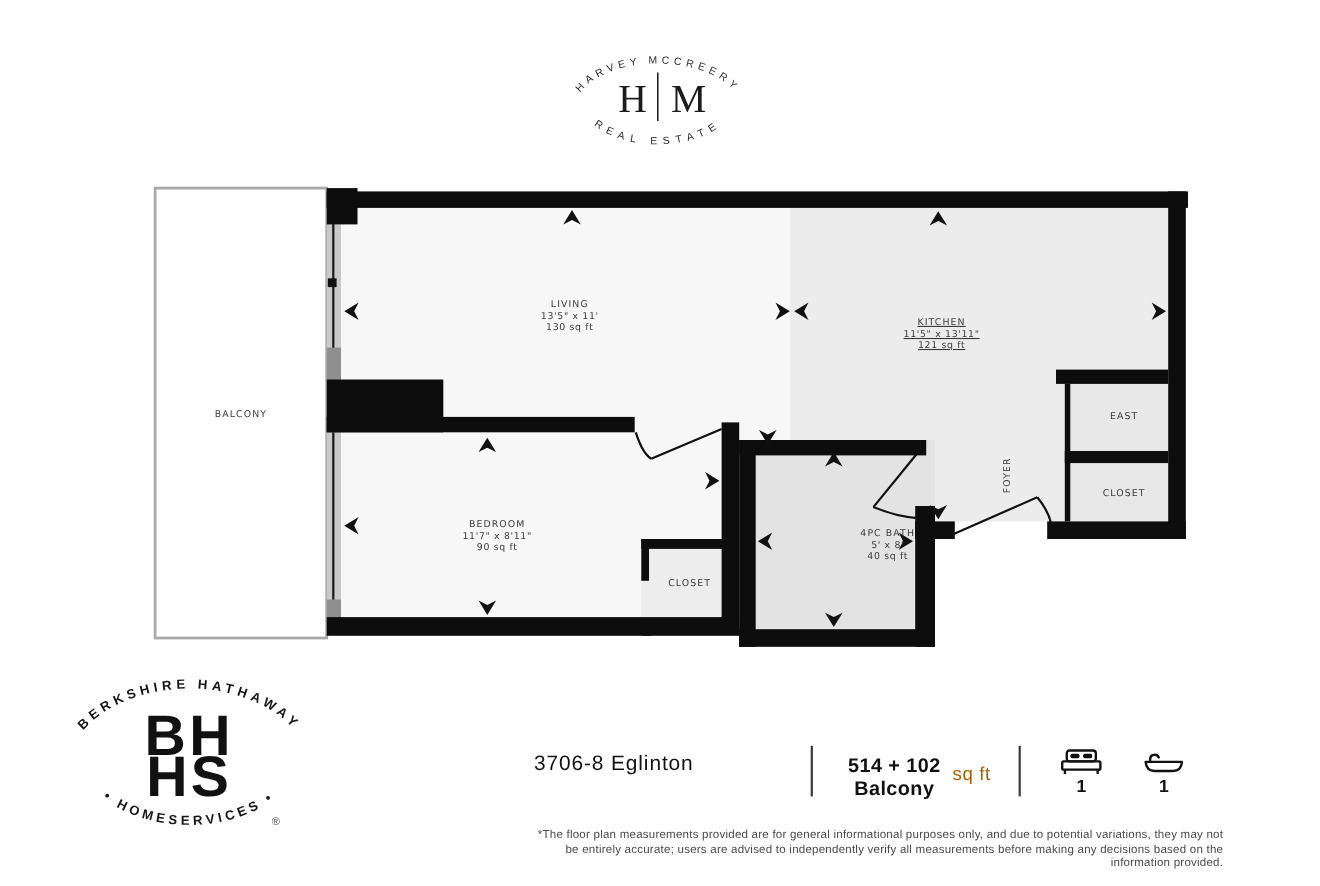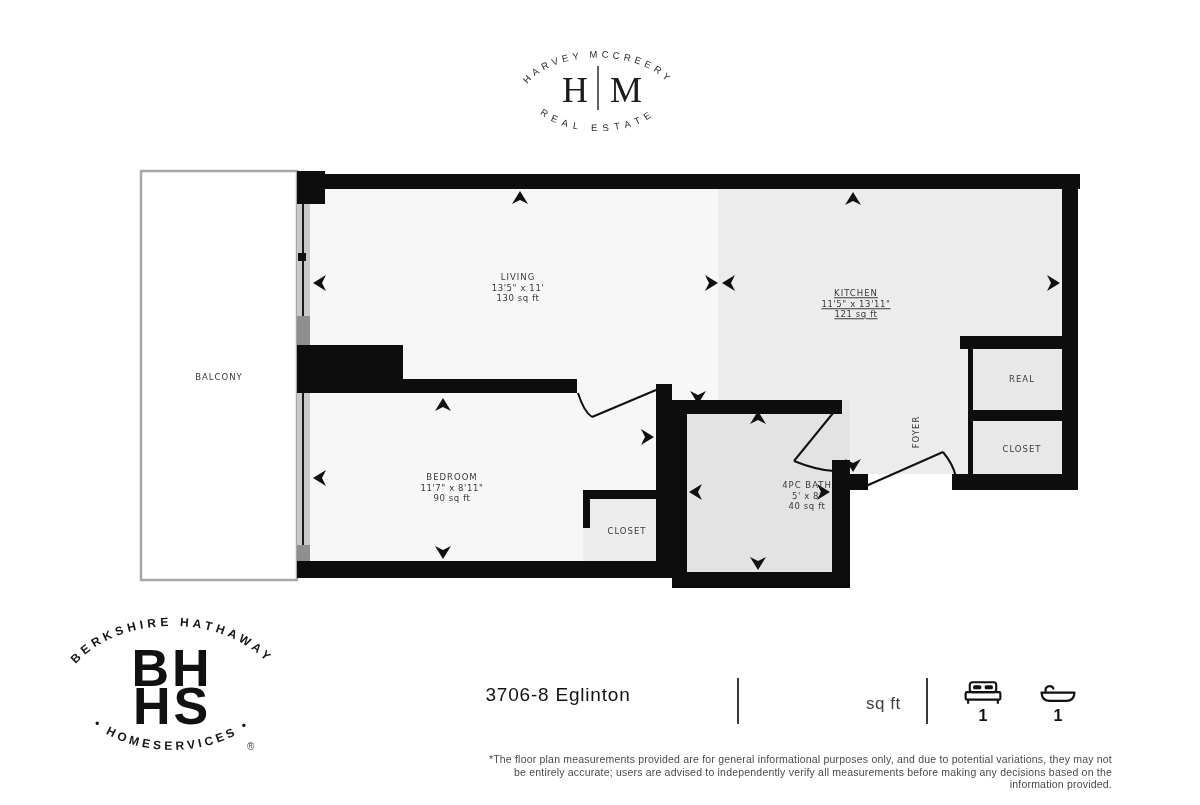--- a/index.html
+++ b/index.html
@@ -12,21 +12,21 @@
       font-size:8.5px;line-height:10.5px;color:#3a3a3a;text-align:center;
       letter-spacing:.6px;white-space:nowrap;}
   .rl .nm{letter-spacing:1px;}
   .rl-rot{transform:translate(-50%,-50%) rotate(-90deg);}
   
   .address{position:absolute;left:398px;top:684px;width:320px;text-align:center;
            font-weight:normal;font-size:19px;line-height:22px;letter-spacing:.8px;color:#111;}
   .vdiv{position:absolute;width:2px;height:46px;top:678px;background:#3a3a3a;}
   .areaBlk{position:absolute;left:752px;top:686px;width:122px;text-align:center;
            font-weight:bold;font-size:18px;line-height:21px;letter-spacing:.4px;color:#111;}
-  .sqft{position:absolute;left:866px;top:694px;font-size:17px;color:#404040;letter-spacing:.5px;}
+  .sqft{position:absolute;left:866px;top:694px;font-size:17px;color:#a16207;letter-spacing:.5px;}
   .cnt{position:absolute;top:707px;width:40px;text-align:center;font-weight:bold;
        font-size:16px;color:#111;}
   .disclaimer{position:absolute;left:372px;top:753px;width:740px;font-size:10.5px;
               line-height:12.5px;color:#4a4a4a;letter-spacing:.2px;text-align:right;}
   .logo-hm{position:absolute;left:505px;top:30px;}
   .logo-bhhs{position:absolute;left:55px;top:588px;}
 </style>
 </head>
 <body>
 
@@ -137,21 +137,21 @@
   </div>
   <div class="rl" style="left:759px;top:496px;margin-left:48px;">
     <div class="nm">4PC BATH</div>
     <div>5' x 8'</div>
     <div>40 sq ft</div>
   </div>
   <div class="rl" style="left:627px;top:531px;">
     <div class="nm">CLOSET</div>
   </div>
   <div class="rl" style="left:1022px;top:379px;">
-    <div class="nm">REAL</div>
+    <div class="nm">EAST</div>
   </div>
   <div class="rl" style="left:1022px;top:449px;">
     <div class="nm">CLOSET</div>
   </div>
   <div class="rl rl-rot" style="left:916px;top:432px;">
     <div class="nm">FOYER</div>
   </div>
 
   <svg class="logo-bhhs" width="240" height="180" viewBox="0 0 240 180">
     <defs>
@@ -168,20 +168,24 @@
     </text>
     <text x="192" y="162" font-family="Liberation Sans, sans-serif" font-size="10" fill="#444">®</text>
   </svg>
 
   <div class="address">
     <div>3706-8 Eglinton</div>
   </div>
 
   <div class="vdiv" style="left:737px;"></div>
 
+  <div class="areaBlk">
+    <div>514 + 102</div>
+    <div>Balcony</div>
+  </div>
   <div class="sqft">sq ft</div>
 
   <div class="vdiv" style="left:926px;"></div>
 
   <svg class="abs" style="left:964px;top:680px;" width="38" height="26" viewBox="0 0 46 30">
     <g fill="none" stroke="#111" stroke-width="2.6" stroke-linejoin="round">
       <rect x="7" y="2" width="32" height="12" rx="3"></rect>
       <rect x="2" y="14" width="42" height="9" rx="1.5"></rect>
       <line x1="5" y1="23" x2="5" y2="28"></line>
       <line x1="41" y1="23" x2="41" y2="28"></line>

